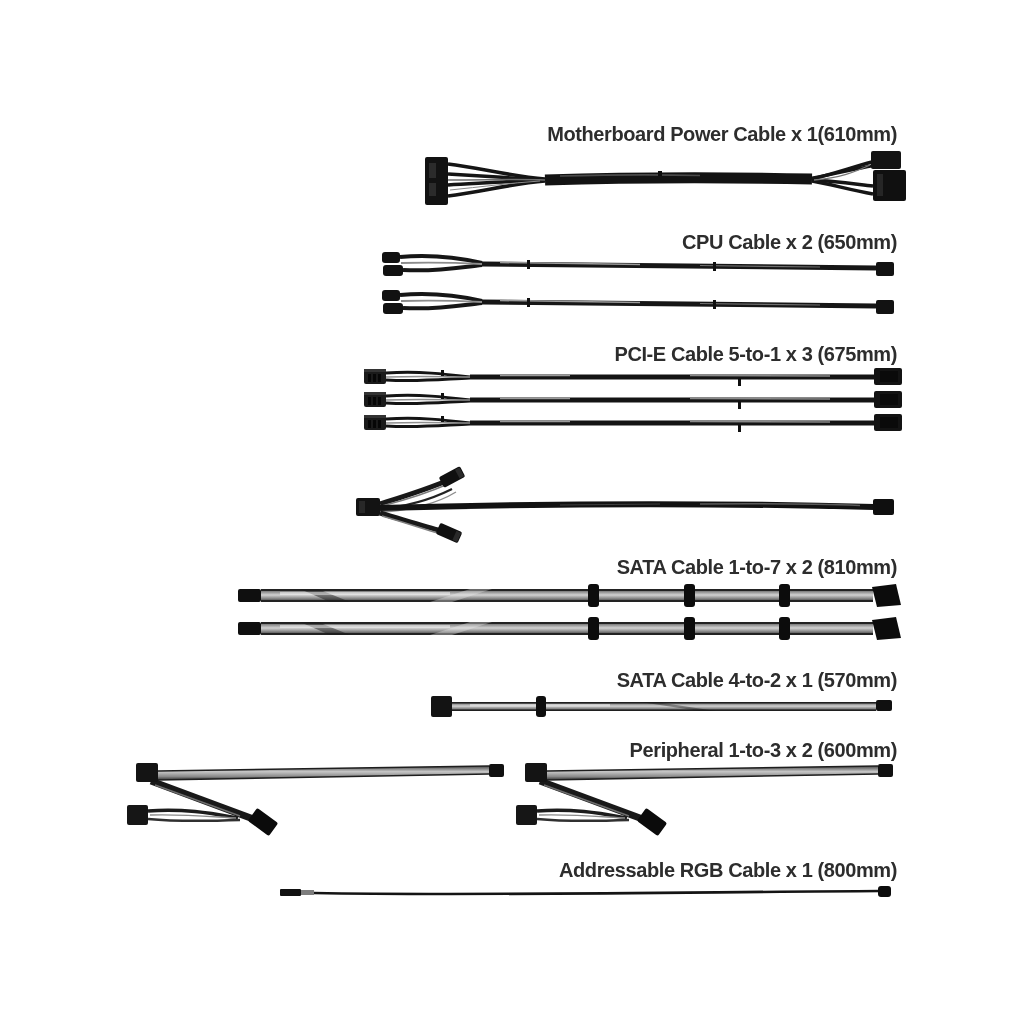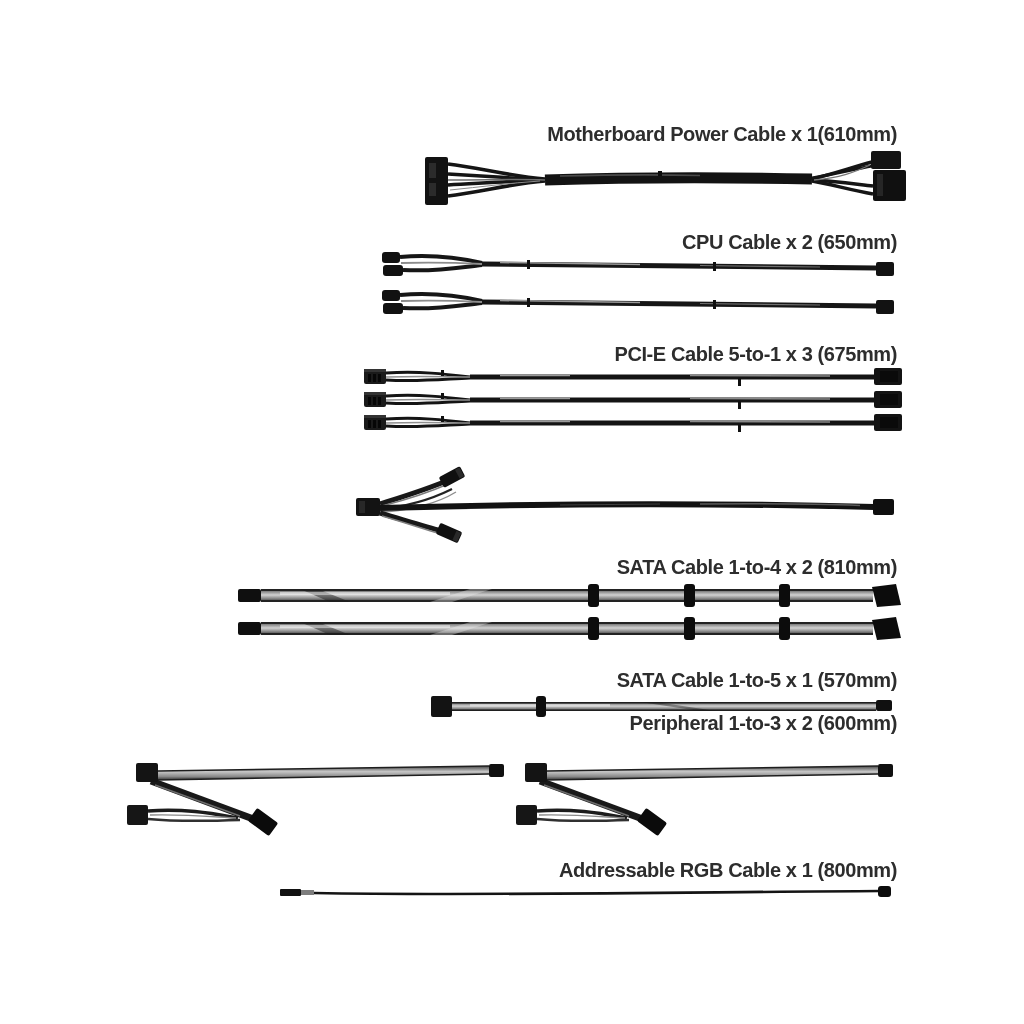--- a/index.html
+++ b/index.html
@@ -15,21 +15,21 @@
     position:absolute;right:127px;white-space:nowrap;text-align:left;
     font-size:20px;font-weight:600;letter-spacing:-0.4px;color:#2d2d2d;
     line-height:26px;
   }
   .lbl-motherboard{top:121px;}
   .lbl-cpu{top:229px;}
   .lbl-pcie1{top:341px;}
   .lbl-pcie2{top:459px;}
   .lbl-sata4{top:554px;}
   .lbl-sata2{top:667px;}
-  .lbl-peripheral{top:710px;margin-left:29px;}
+  .lbl-peripheral{top:737px;margin-left:29px;}
   .lbl-argb{top:857px;margin-left:42px;}
 </style>
 </head>
 <body>
 
 <div class="stage">
 
   <svg class="cables" width="1024" height="1024" viewBox="0 0 1024 1024">
     <defs>
       <linearGradient id="gradRibbon" x1="0" y1="0" x2="0" y2="1">
@@ -256,19 +256,19 @@
       <rect x="301" y="890" width="13" height="5" fill="#7d7d7d"></rect>
       <path d="M314,893 C480,896 700,892 880,891" stroke="#141414" stroke-width="2.6" fill="none"></path>
       <rect x="878" y="886" width="13" height="11" rx="3" fill="#0c0c0c"></rect>
     </g>
   </svg>
 
   <div class="labels">
     <div class="cable-label lbl-motherboard">Motherboard Power Cable x 1(610mm)</div>
     <div class="cable-label lbl-cpu">CPU Cable x 2 (650mm)</div>
     <div class="cable-label lbl-pcie1">PCI-E Cable 5-to-1 x 3 (675mm)</div>
-    <div class="cable-label lbl-sata4">SATA Cable 1-to-4 x 2 (810mm)</div>
-    <div class="cable-label lbl-sata2">SATA Cable 1-to-5 x 1 (570mm)</div>
+    <div class="cable-label lbl-sata4">SATA Cable 1-to-7 x 2 (810mm)</div>
+    <div class="cable-label lbl-sata2">SATA Cable 4-to-2 x 1 (570mm)</div>
     <div class="cable-label lbl-peripheral">Peripheral 1-to-3 x 2 (600mm)</div>
     <div class="cable-label lbl-argb">Addressable RGB Cable x 1 (800mm)</div>
   </div>
 
 </div>
 
 </body></html>

